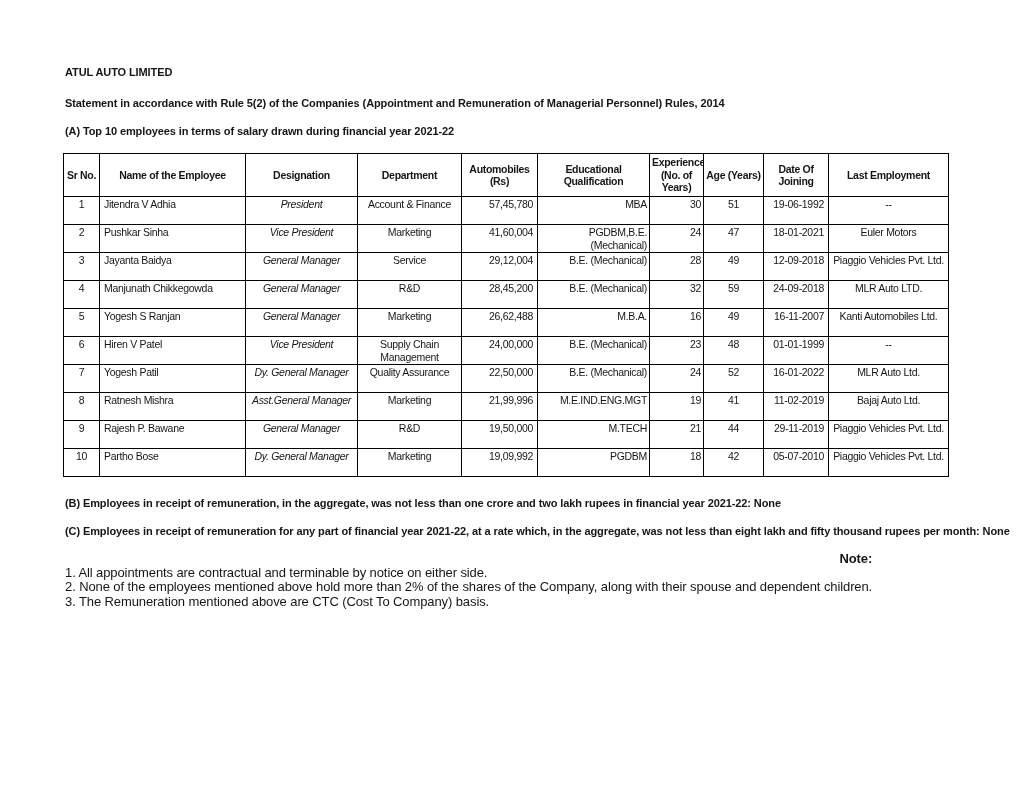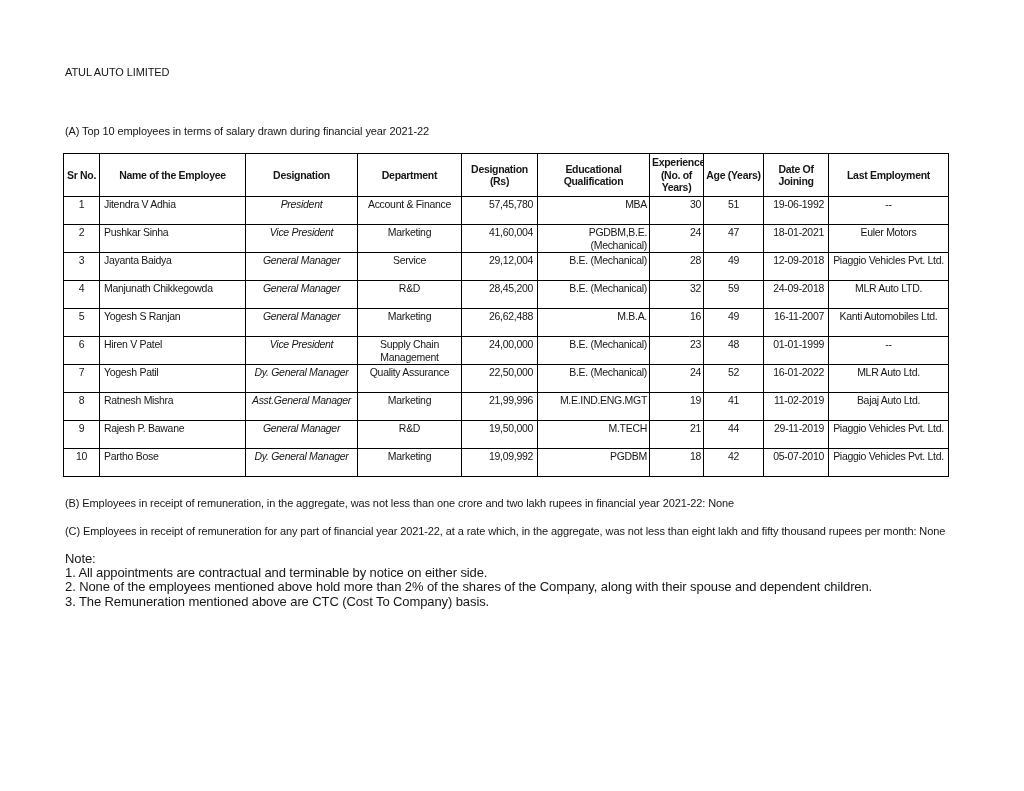--- a/index.html
+++ b/index.html
@@ -16,21 +16,21 @@
     color: #161616;
     overflow: hidden;
   }
   .line {
     position: absolute;
     left: 65px;
     white-space: nowrap;
     font-size: 11px;
     letter-spacing: -0.1px;
   }
-  .bold { font-weight: normal; }
+  .bold { font-weight: bold; text-align: right; }
 
   .company-title   { top: 66px; }
   .statement-line  { top: 97px; }
   .section-a       { top: 125px; }
   .section-b       { top: 497px; }
   .section-c       { top: 525px; }
 
   .notes-block {
     position: absolute;
     left: 65px;
@@ -83,20 +83,21 @@
   .emp-table tbody td.c8 { text-align: right; padding-right: 4px; }
   .emp-table tbody td.c9 { text-align: center; }
 </style>
 </head>
 <body>
 
 <div class="page">
 
   <div class="line bold company-title">ATUL AUTO LIMITED</div>
 
+  <div class="line bold statement-line">Statement in accordance with Rule 5(2) of the Companies (Appointment and Remuneration of Managerial Personnel) Rules, 2014</div>
 
   <div class="line bold section-a">(A) Top 10 employees in terms of salary drawn during financial year 2021-22</div>
 
   <table class="emp-table">
     <colgroup>
         <col style="width: 36px;">
         <col style="width: 146px;">
         <col style="width: 112px;">
         <col style="width: 104px;">
         <col style="width: 76px;">
@@ -105,21 +106,21 @@
         <col style="width: 60px;">
         <col style="width: 65px;">
         <col style="width: 120px;">
       </colgroup>
     <thead>
       <tr>
           <th class="c0">Sr No.</th>
           <th class="c1">Name of the Employee</th>
           <th class="c2">Designation</th>
           <th class="c3">Department</th>
-          <th class="c4">Designation (Rs)</th>
+          <th class="c4">Automobiles (Rs)</th>
           <th class="c5">Educational Qualification</th>
           <th class="c6">Experience (No. of Years)</th>
           <th class="c7">Age (Years)</th>
           <th class="c8">Date Of Joining</th>
           <th class="c9">Last Employment</th>
         </tr>
     </thead>
     <tbody>
         <tr>
           <td class="c0">1</td>

